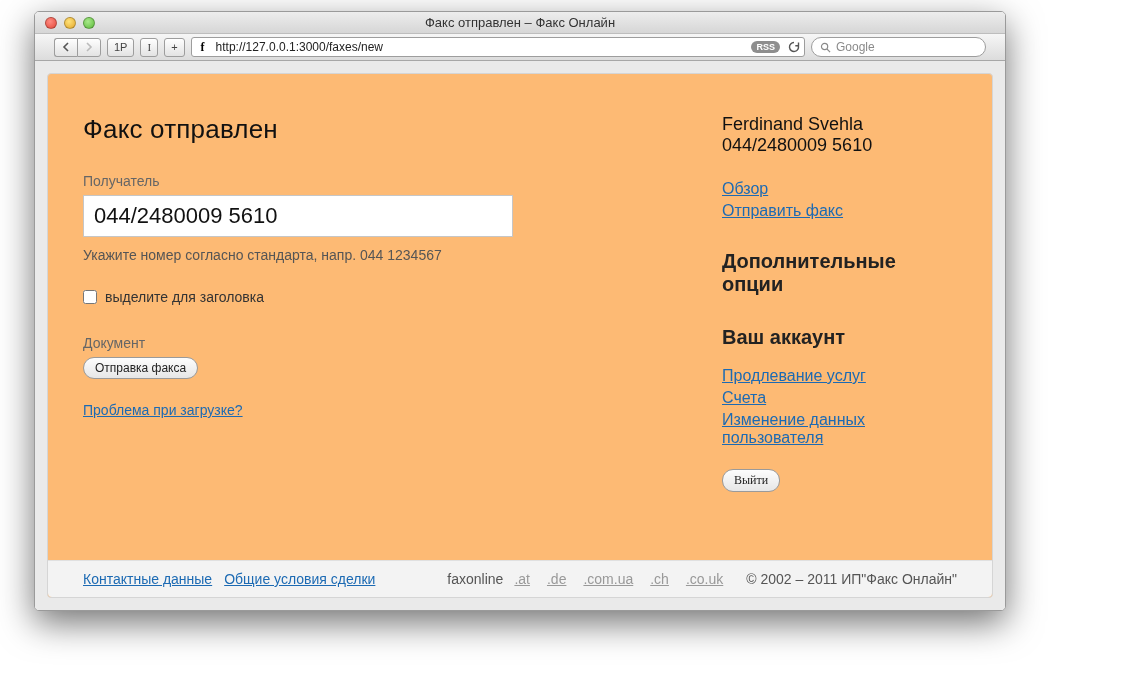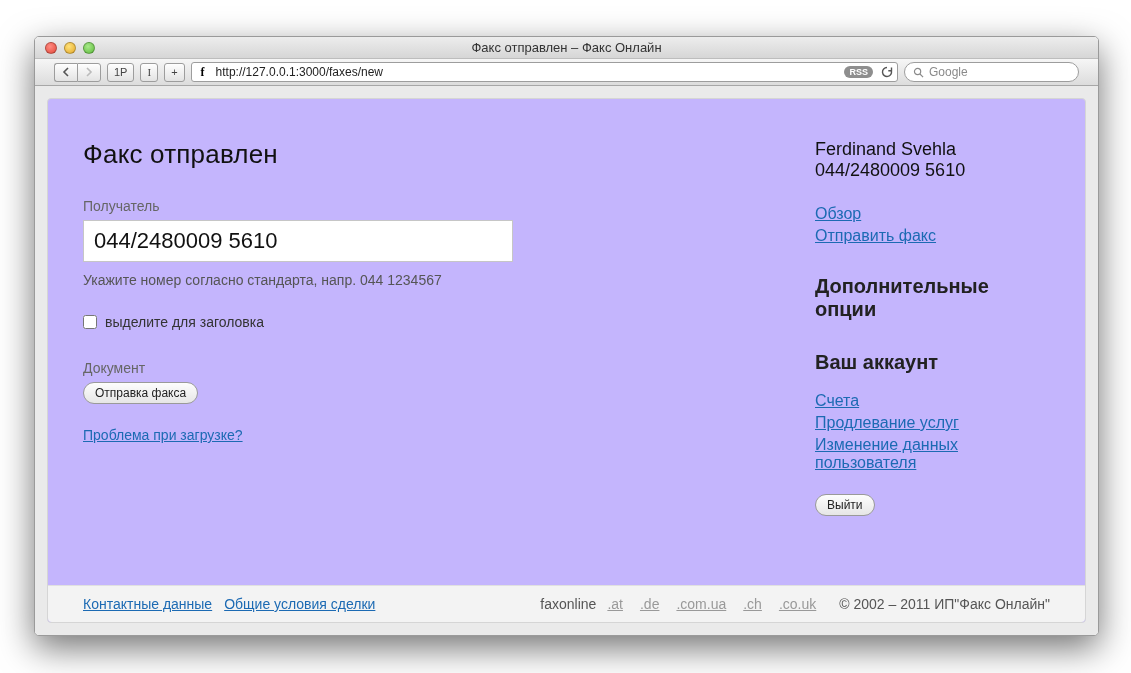--- a/index.html
+++ b/index.html
@@ -6,22 +6,22 @@
   body {
     font-family: "Helvetica Neue", Helvetica, Arial, sans-serif;
     background: #fff;
     width: 1131px;
     height: 673px;
     position: relative;
   }
   .browser-window {
     position: absolute;
     left: 34px;
-    top: 36px;
-    width: 1065px;
+    top: 11px;
+    width: 972px;
     height: 600px;
     background: #fff;
     border: 1px solid #9a9a9a;
     border-radius: 5px;
     box-shadow: 0 12px 35px rgba(0,0,0,0.55);
     overflow: hidden;
   }
   .titlebar {
     height: 22px;
     background: linear-gradient(#ededed, #d6d6d6);
@@ -123,21 +123,21 @@
     gap:5px;
   }
   .searchbar svg { width:11px; height:11px; }
 
   .page {
     background: #eaeaea;
     height: calc(100% - 49px);
     padding: 12px;
   }
   .content-card {
-    background:#c4b5fd;
+    background:#fdba74;
     border: 1px solid #d5d5d5;
     border-radius: 4px;
     height: 100%;
     display:flex;
     flex-direction: column;
   }
   .content-body {
     flex:1;
     display:flex;
     padding: 40px 35px 10px 35px;
@@ -200,21 +200,21 @@
   .side-number { font-size:18px; color:#111; margin-bottom: 24px; }
   .side-links a { display:block; color:#1c6ab3; text-decoration:underline; font-size:16px; margin-bottom:4px; }
   .side-heading { font-size:20px; font-weight:bold; color:#222; margin-top:30px; margin-bottom: 18px; }
   .logout-btn {
     background: linear-gradient(#fdfdfd, #e6e6e6);
     border: 1px solid #9a9a9a;
     border-radius: 11px;
     font-size: 12px;
     padding: 3px 11px;
     color:#222;
-    font-family: Liberation Sans, sans-serif;
+    font-family: Liberation Serif, serif;
     margin-top: 18px;
   }
 
   .footer {
     border-top: 1px solid #e0e0e0;
     background:#f3f3f3;
     padding: 10px 35px;
     display:flex;
     align-items:center;
     font-size: 14px;
@@ -309,22 +309,22 @@
 
           <div class="side-links">
             <a href="#">Обзор</a>
             <a href="#">Отправить факс</a>
           </div>
 
           <div class="side-heading">Дополнительные опции</div>
 
           <div class="side-heading">Ваш аккаунт</div>
           <div class="side-links">
+            <a href="#">Продлевание услуг</a>
             <a href="#">Счета</a>
-            <a href="#">Продлевание услуг</a>
             <a href="#">Изменение данных пользователя</a>
           </div>
 
           <button class="logout-btn">Выйти</button>
         </div>
 
       </div>
 
       <div class="footer">
         <a href="#">Контактные данные</a>

